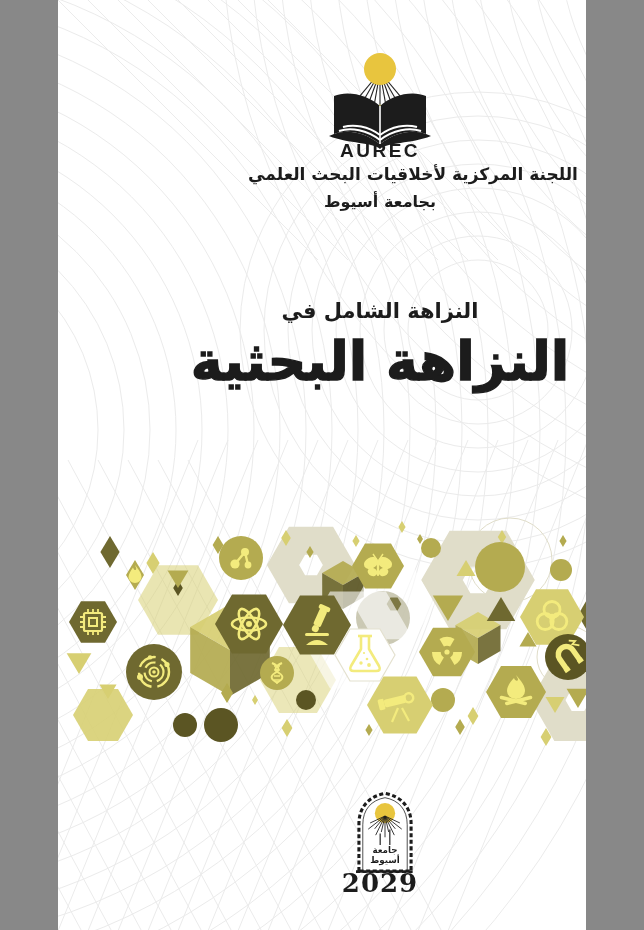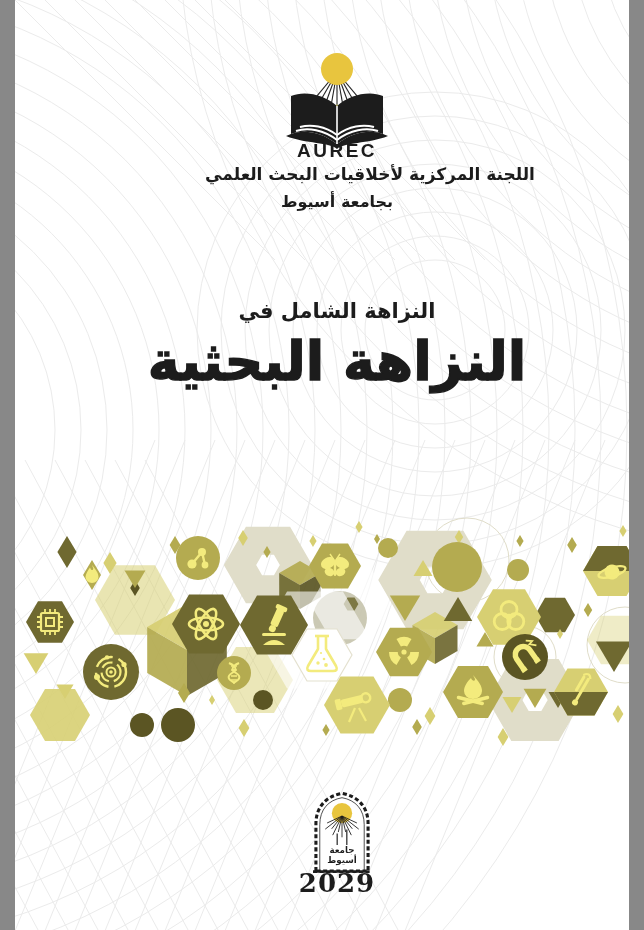--- a/index.html
+++ b/index.html
@@ -1,16 +1,16 @@
 <!DOCTYPE html>
 <html style="--c-ink: #1c1c1c; --c-sun: #e8c53e; --c-icon: #f3eb7d; --c-light: #d7cf72; --c-medium: #b4ab50; --c-dark: #6f6930; --c-deep: #5b5523; --c-pattern: #ebebeb;"><head>
 <meta charset="utf-8">
 <style>
   html,body{margin:0;padding:0;background:#888;}
-  .page{position:relative;width:614px;height:930px;margin:0 auto;background:#fff;overflow:hidden;
+  .page{position:relative;width:528px;height:930px;margin:0 auto;background:#fff;overflow:hidden;
         font-family:"DejaVu Sans",sans-serif;color:var(--c-ink,#1c1c1c);}
   .bg{position:absolute;left:0;top:0;width:644px;height:930px;z-index:0;}
   .layer{position:absolute;z-index:1;}
   .centered{left:0;width:644px;text-align:center;}
   .aurec{top:140px;font-family:"Liberation Sans",sans-serif;font-weight:bold;
          font-size:19px;letter-spacing:2.5px;}
   .org1{top:164px;font-weight:bold;font-size:17px;direction:rtl;margin-left:33px;}
   .org2{top:192px;font-weight:bold;font-size:16px;direction:rtl;}
   .kicker{top:299px;font-weight:bold;font-size:21px;direction:rtl;}
   .main-title{top:330px;font-weight:bold;font-size:54px;direction:rtl;margin:0;

